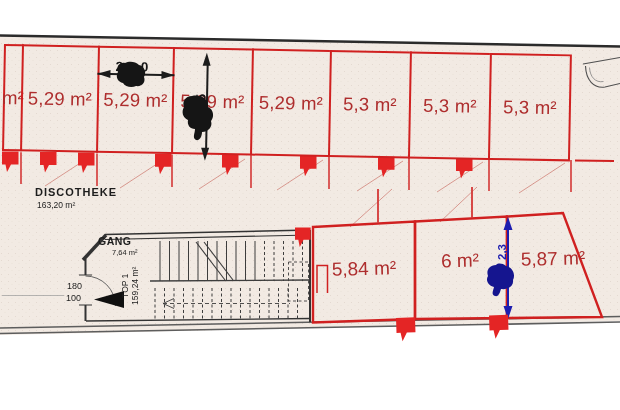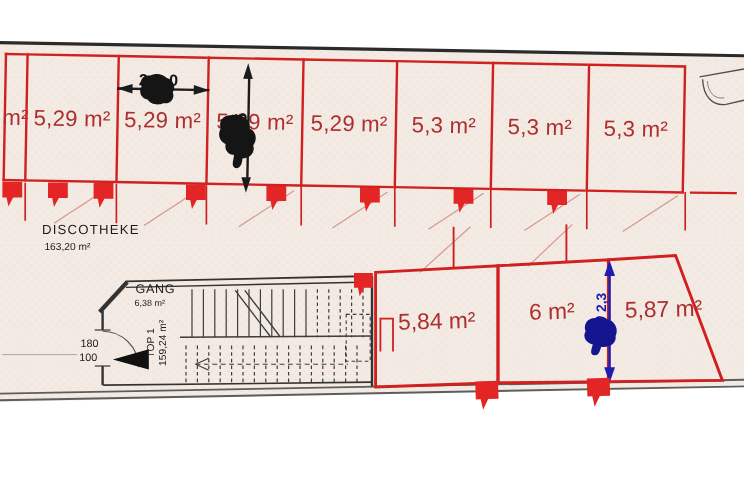--- a/index.html
+++ b/index.html
@@ -19,21 +19,21 @@
   .dimline-h{position:absolute;background:#1c1c1c;height:1.7px;}
   .dimline-v{position:absolute;background:#1c1c1c;width:1.7px;}
   .arr{position:absolute;width:0;height:0;}
   .arr.left {border-top:4.5px solid transparent;border-bottom:4.5px solid transparent;border-right:13px solid #1c1c1c;}
   .arr.right{border-top:4.5px solid transparent;border-bottom:4.5px solid transparent;border-left:13px solid #1c1c1c;}
   .arr.up   {border-left:4.5px solid transparent;border-right:4.5px solid transparent;border-bottom:13px solid #1c1c1c;}
   .arr.down {border-left:4.5px solid transparent;border-right:4.5px solid transparent;border-top:13px solid #1c1c1c;}
   .dimtxt{position:absolute;font-weight:bold;font-size:13.5px;color:#161616;white-space:nowrap;}
   
   .t{position:absolute;color:#1d1d1d;white-space:nowrap;z-index:3;}
-  .room-name{font-weight:normal;font-size:11px;letter-spacing:1px;}
+  .room-name{font-weight:bold;font-size:11px;letter-spacing:1px;}
   .room-area{font-size:8.5px;}
   .small{font-size:9px;}
   .rot{transform:rotate(-90deg);transform-origin:center;text-align:center;}
   .redlbl{font-size:19px;color:var(--red_text);text-align:center;}
   .bluetxt{color:var(--blue);font-weight:bold;font-size:11.5px;}
   .blobs{z-index:4;pointer-events:none;}
 </style>
 </head>
 <body>
 
@@ -166,22 +166,22 @@
 
     <div class="dimline-v" style="left:203px;top:16px;height:86px"></div>
     <div class="arr up" style="left:199.3px;top:5px"></div>
     <div class="arr down" style="left:199.3px;top:100px"></div>
     <div class="dimtxt rot" style="left:176px;top:52px;width:44px">2,65</div>
   </div>
 
   <div class="t room-name" style="left:35px;top:186px">DISCOTHEKE</div>
   <div class="t room-area" style="left:37px;top:200px">163,20 m²</div>
 
-  <div class="t room-name" style="left:113px;top:235px;font-size:10.5px;letter-spacing:.5px">GANG</div>
-  <div class="t room-area" style="left:112px;top:248px;font-size:7.5px">6,38 m²</div>
+  <div class="t room-name" style="left:98px;top:235px;font-size:10.5px;letter-spacing:.5px">GANG</div>
+  <div class="t room-area" style="left:112px;top:248px;font-size:7.5px">7,64 m²</div>
 
   <div class="t small" style="left:67px;top:281px">180</div>
   <div class="t small" style="left:66px;top:293px">100</div>
 
   <div class="t rot" style="left:99px;top:276px;width:64px;line-height:1.15;font-size:8.5px">
     <div>TOP 1</div>
     <div>159,24 m²</div>
   </div>
 
   <div class="t redlbl" style="left:312px;top:258px;width:104px;transform:rotate(-1.5deg)">5,84 m²</div>

